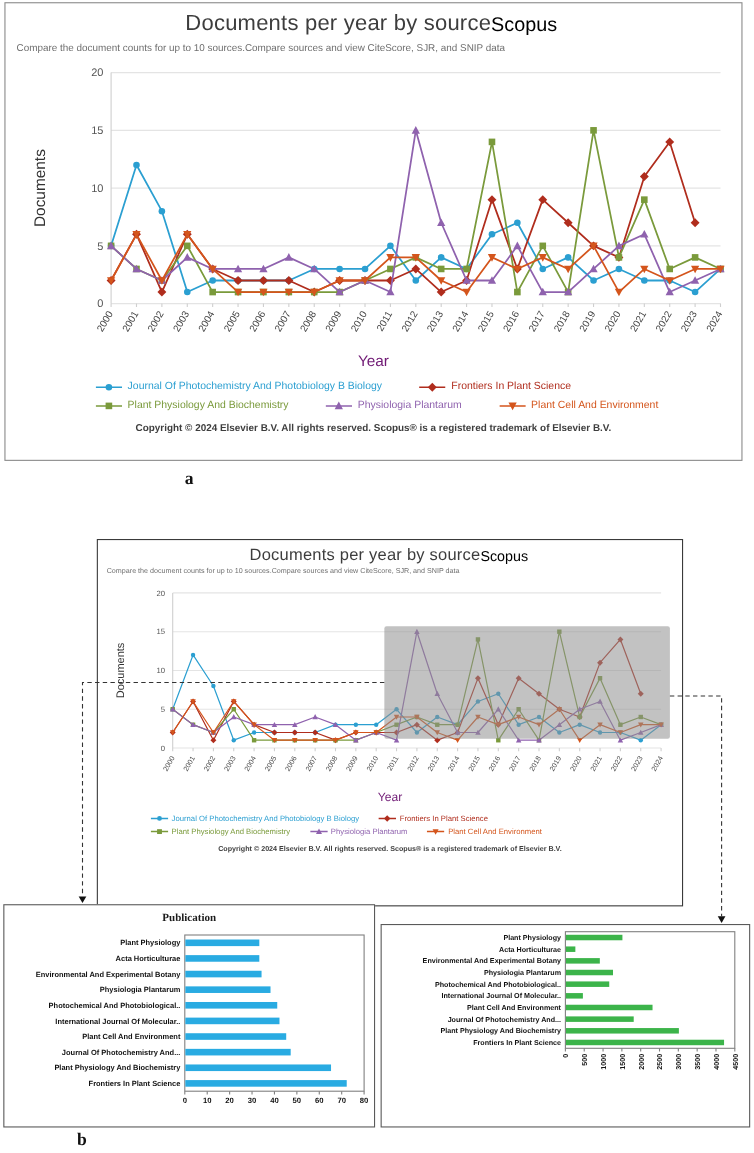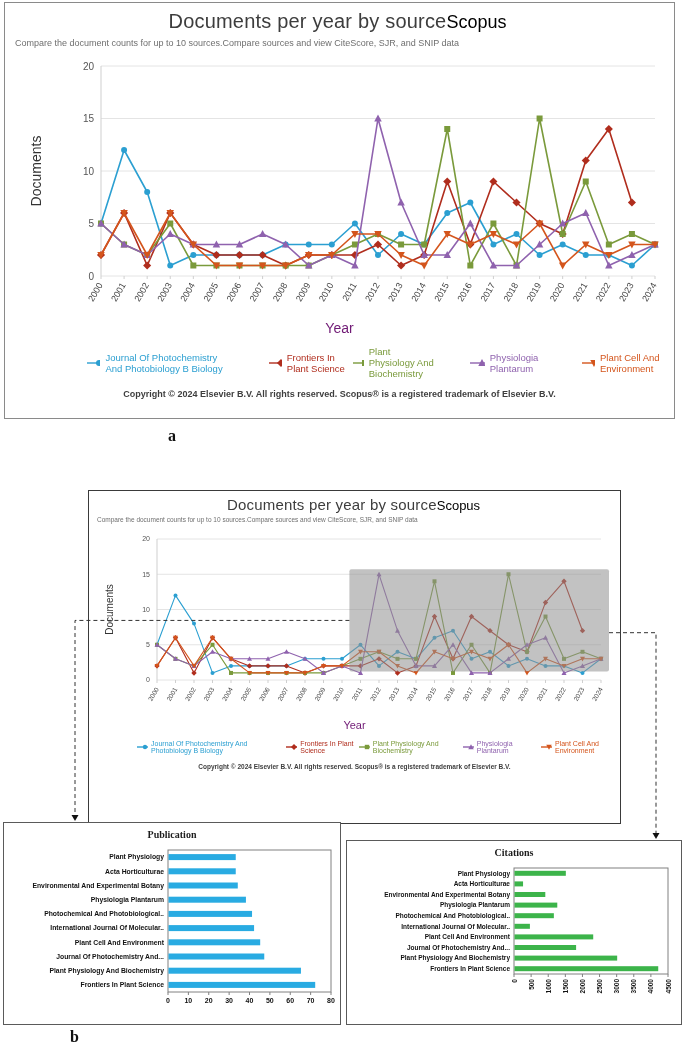--- a/index.html
+++ b/index.html
@@ -17,21 +17,21 @@
   .panel-b .brand{font-size:13px;margin:2px 2px 0 0}
   .subtitle{color:#6f6f6f}
   .panel-a .subtitle{font-size:9px;margin-top:5px}
   .panel-b .subtitle{font-size:6.5px;margin-top:3px}
   svg{display:block}
   svg text{font-family:"Liberation Sans",sans-serif}
   .line-svg{margin-top:2px}
   .xlabel{text-align:center;color:#701a75}
   .panel-a .xlabel{font-size:14px;margin-top:-8px}
   .panel-b .xlabel{font-size:11px;margin-top:-6px}
-  .legend{display:flex;flex-direction:row}
+  .legend{display:flex;flex-direction:column}
   .panel-a .legend{gap:6px;margin-top:10px;padding-left:72px}
   .panel-b .legend{gap:4px;margin-top:9px;padding-left:40px}
   .legend-row{display:flex;align-items:center}
   .panel-a .legend-row{gap:34px}
   .panel-b .legend-row{gap:18px}
   .legend-item{display:inline-flex;align-items:center;cursor:pointer}
   .panel-a .legend-item{gap:5px;font-size:9.5px}
   .panel-b .legend-item{gap:3px;font-size:7px}
   .copyright{text-align:center;color:#3e3e3e;font-weight:700}
   .panel-a .copyright{font-size:9px;margin-top:10px}
@@ -580,21 +580,20 @@
         <line x1="285.25" y1="148" x2="285.25" y2="151" stroke="#808080"></line>
         <text x="285.25" y="159" text-anchor="middle" font-size="7" font-family="&quot;Liberation Serif&quot;,serif" font-weight="bold" fill="#111">60</text>
         <line x1="305.625" y1="148" x2="305.625" y2="151" stroke="#808080"></line>
         <text x="305.625" y="159" text-anchor="middle" font-size="7" font-family="&quot;Liberation Serif&quot;,serif" font-weight="bold" fill="#111">70</text>
         <line x1="326" y1="148" x2="326" y2="151" stroke="#808080"></line>
         <text x="326" y="159" text-anchor="middle" font-size="7" font-family="&quot;Liberation Serif&quot;,serif" font-weight="bold" fill="#111">80</text>
       </svg>
   </section>
 
   <section class="barpanel cit" id="cit-panel">
-    <h2>Citations</h2>
     <svg id="barCit" width="332" height="152">
         <rect x="166" y="6" width="154" height="106" fill="none" stroke="#808080"></rect>
         <text x="162" y="13.575000000000001" text-anchor="end" font-size="6.5" font-family="&quot;Liberation Serif&quot;,serif" font-weight="bold" fill="#111">Plant Physiology</text>
         <rect x="166.5" y="8.8" width="51.333333333333314" height="5" fill="#3cb44a"></rect>
         <text x="162" y="24.174999999999997" text-anchor="end" font-size="6.5" font-family="&quot;Liberation Serif&quot;,serif" font-weight="bold" fill="#111">Acta Horticulturae</text>
         <rect x="166.5" y="19.4" width="8.555555555555543" height="5" fill="#3cb44a"></rect>
         <text x="162" y="34.775" text-anchor="end" font-size="6.5" font-family="&quot;Liberation Serif&quot;,serif" font-weight="bold" fill="#111">Environmental And Experimental Botany</text>
         <rect x="166.5" y="30" width="30.80000000000001" height="5" fill="#3cb44a"></rect>
         <text x="162" y="45.375" text-anchor="end" font-size="6.5" font-family="&quot;Liberation Serif&quot;,serif" font-weight="bold" fill="#111">Physiologia Plantarum</text>
         <rect x="166.5" y="40.6" width="42.77777777777777" height="5" fill="#3cb44a"></rect>

